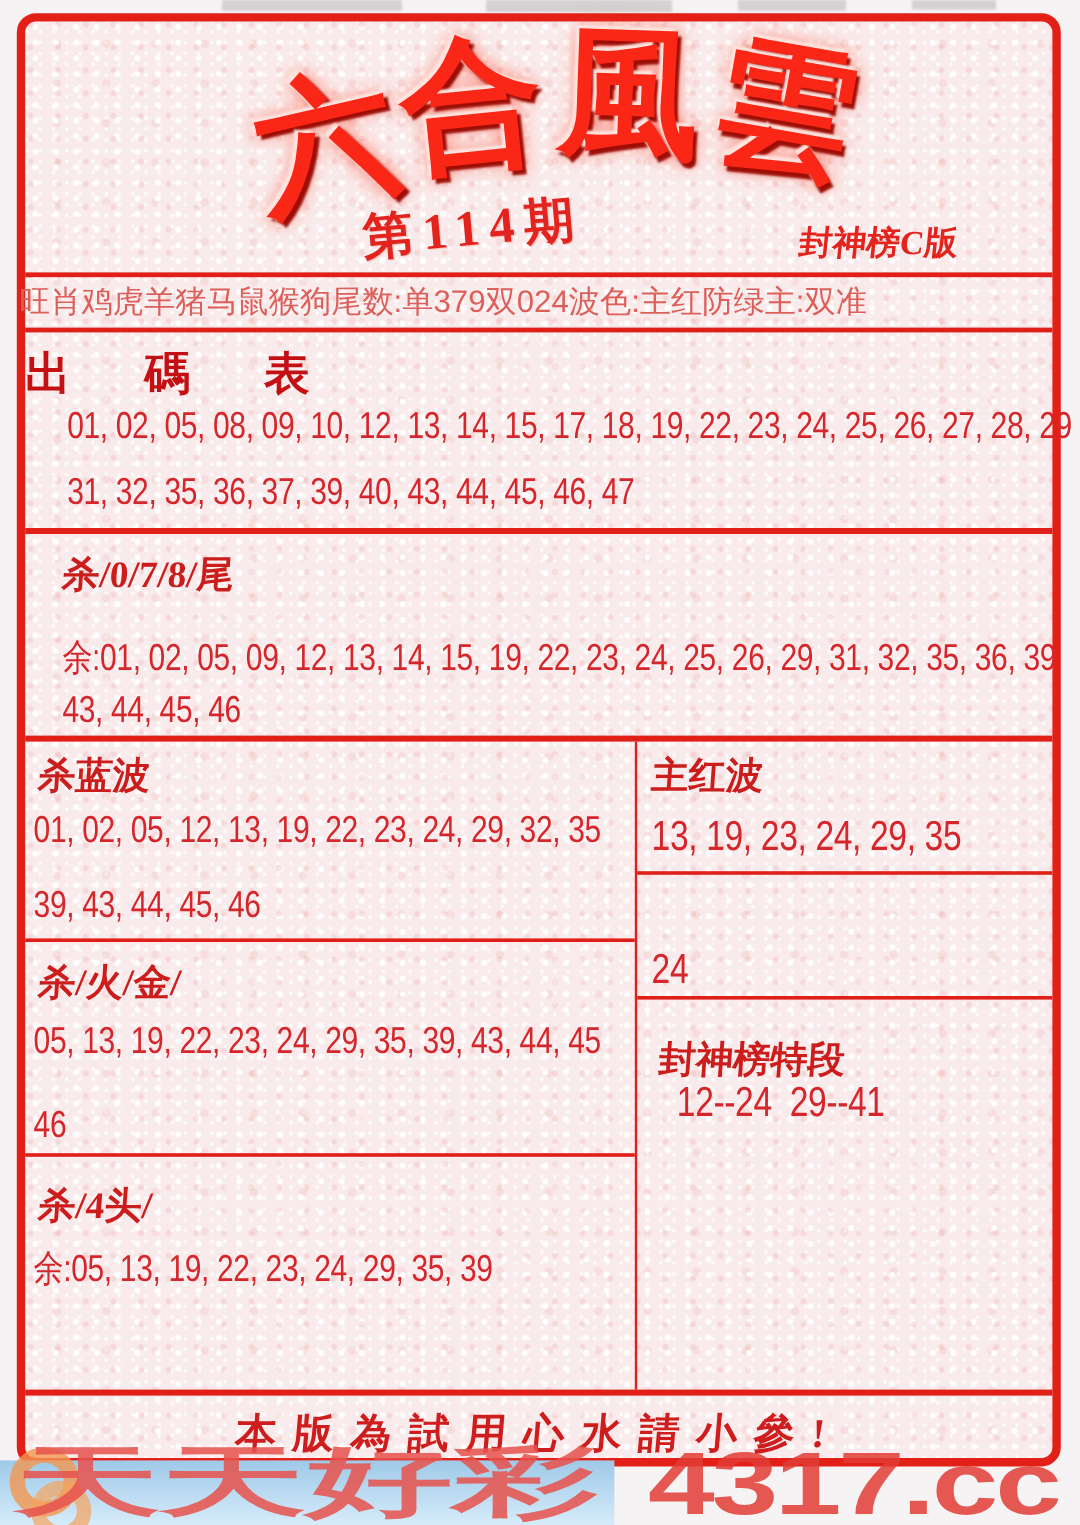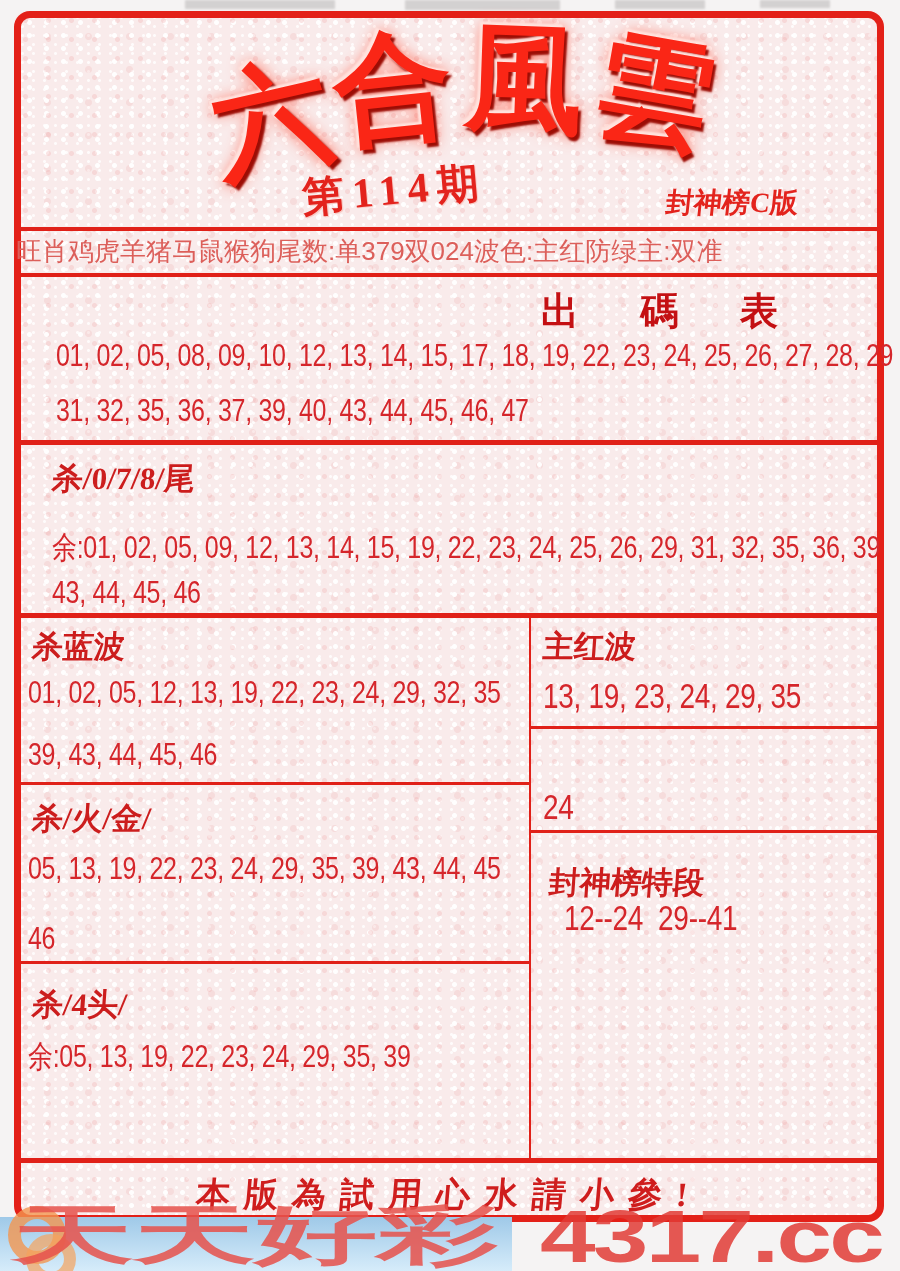--- a/index.html
+++ b/index.html
@@ -62,21 +62,21 @@
   <div class="ln" style="left:21px;top:1158px;width:856px;height:5px"></div>
   <div class="ln" style="left:529px;top:618px;width:2px;height:540px"></div>
   <div class="ln" style="left:21px;top:782px;width:508px;height:3px"></div>
   <div class="ln" style="left:21px;top:961px;width:508px;height:3px"></div>
   <div class="ln" style="left:531px;top:726px;width:346px;height:3px"></div>
   <div class="ln" style="left:531px;top:830px;width:346px;height:3px"></div>
 
   <div class="abs" style="left:16px;top:234px;width:850px;font-size:26px;color:#dc5f5a;white-space:nowrap;
        font-family:'Liberation Sans',sans-serif;">旺肖鸡虎羊猪马鼠猴狗尾数:单379双024波色:主红防绿主:双准</div>
 
-  <div class="abs" style="left:21px;top:286px;width:783px;text-align:right;font-family:'Liberation Serif',serif;
+  <div class="abs" style="left:21px;top:286px;width:783px;text-align:left;font-family:'Liberation Serif',serif;
        font-weight:bold;font-size:38px;color:#c41013;letter-spacing:26px;">出 碼 表</div>
   <div class="abs nums" style="left:56px;top:341px">01, 02, 05, 08, 09, 10, 12, 13, 14, 15, 17, 18, 19, 22, 23, 24, 25, 26, 27, 28, 29</div>
   <div class="abs nums" style="left:56px;top:396px">31, 32, 35, 36, 37, 39, 40, 43, 44, 45, 46, 47</div>
 
   <div class="abs label" style="left:52px;top:458px">杀/0/7/8/尾</div>
   <div class="abs nums" style="left:52px;top:531px">余:01, 02, 05, 09, 12, 13, 14, 15, 19, 22, 23, 24, 25, 26, 29, 31, 32, 35, 36, 39</div>
   <div class="abs nums" style="left:52px;top:578px">43, 44, 45, 46</div>
 
   <div class="abs label" style="left:32px;top:626px">杀蓝波</div>
   <div class="abs nums" style="left:28px;top:678px">01, 02, 05, 12, 13, 19, 22, 23, 24, 29, 32, 35</div>

